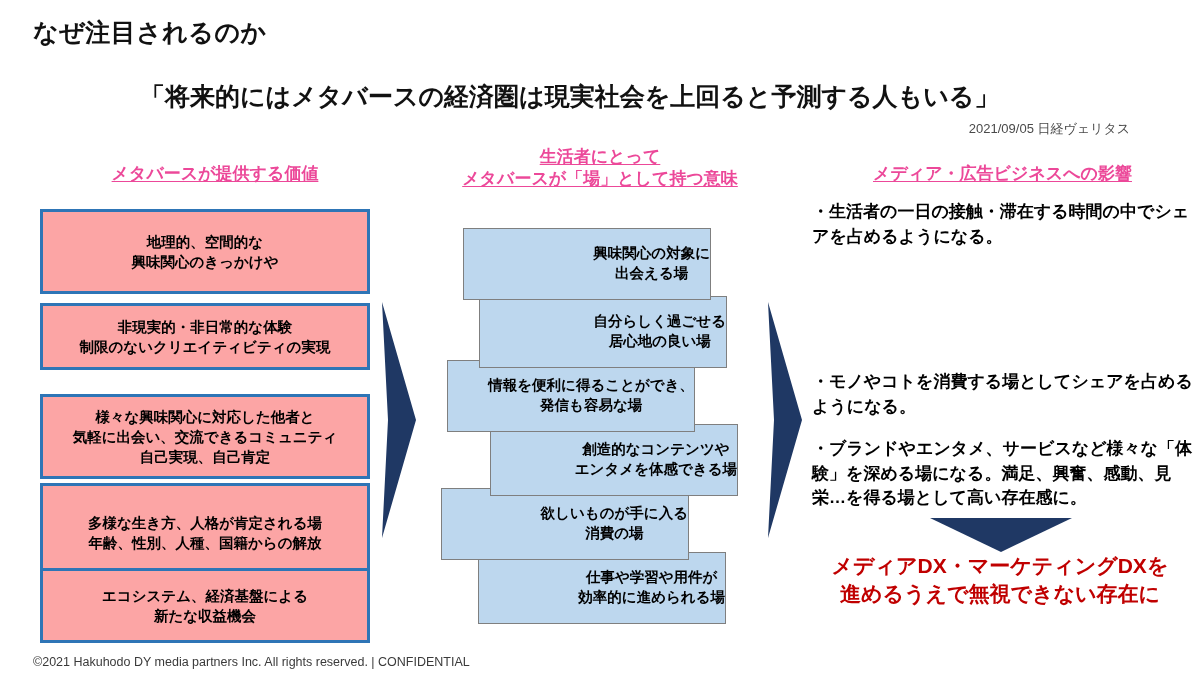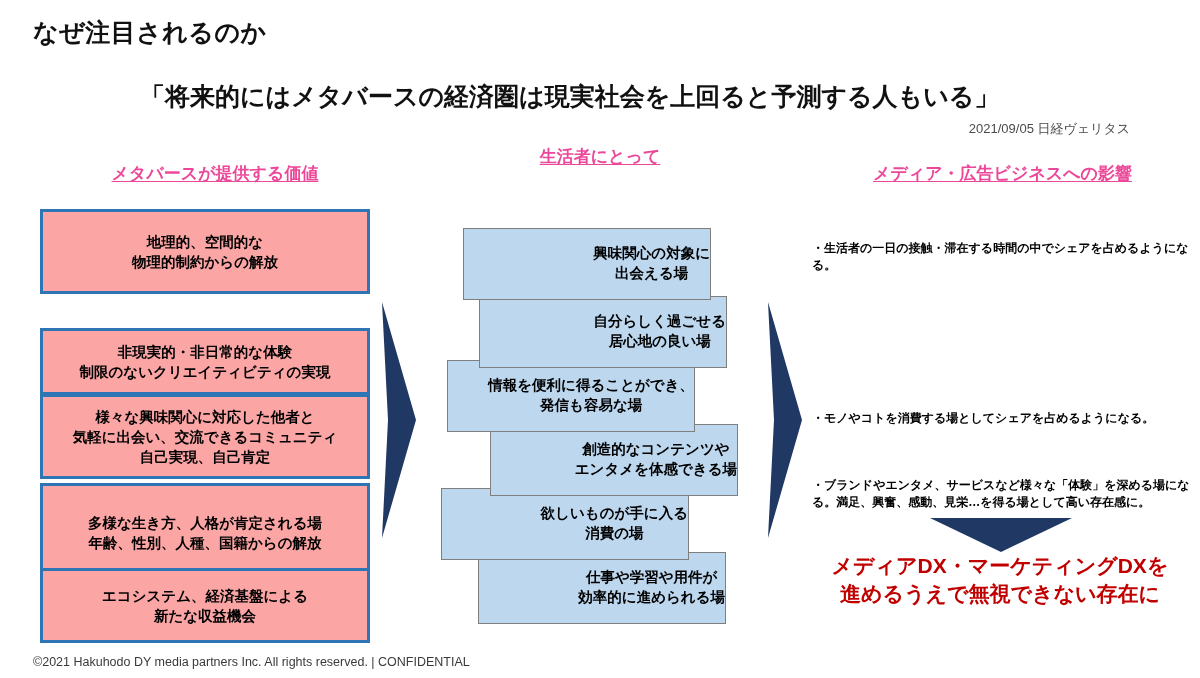--- a/index.html
+++ b/index.html
@@ -55,21 +55,21 @@
     position:absolute;width:248px;height:72px;
     background:#BDD7EE;border:1px solid #7f7f7f;
     display:flex;align-items:center;justify-content:flex-end;
     text-align:center;font-weight:bold;font-size:14.5px;line-height:1.36;
     color:#000;box-sizing:border-box;
   }
 
   
   .rpara{
     position:absolute;left:812px;width:382px;
-    font-size:12px;font-weight:bold;line-height:1.45;color:#000;margin-top:40px;
+    font-size:17px;font-weight:bold;line-height:1.45;color:#000;
   }
   .redline{
     position:absolute;left:800px;top:552px;width:400px;
     text-align:center;color:#C00000;font-weight:bold;
     font-size:21px;line-height:1.33;
   }
 
   
   .chev{position:absolute;}
   .downarrow{position:absolute;left:930px;top:518px;}
@@ -90,34 +90,35 @@
   <div class="headline">「将来的にはメタバースの経済圏は現実社会を上回ると予測する人もいる」</div>
 
   <div class="source">2021/09/05 日経ヴェリタス</div>
 
   <div class="col-head" id="head-left">
     <span>メタバースが提供する価値</span>
   </div>
 
   <div class="col-head" id="head-mid">
     <div><span>生活者にとって</span></div>
+    <div><span>メタバースが「場」として持つ意味</span></div>
   </div>
 
   <div class="col-head" id="head-right">
     <span>メディア・広告ビジネスへの影響</span>
   </div>
 
   <div class="lbox" style="top:209px;height:85px;">
     <div class="t">
       <div>地理的、空間的な</div>
-      <div>物理的制約からの解放</div>
-    </div>
-  </div>
-
-  <div class="lbox" style="top:303px;height:67px;margin-top:25px;">
+      <div>興味関心のきっかけや</div>
+    </div>
+  </div>
+
+  <div class="lbox" style="top:303px;height:67px;">
     <div class="t">
       <div>非現実的・非日常的な体験</div>
       <div>制限のないクリエイティビティの実現</div>
     </div>
   </div>
 
   <div class="lbox" style="top:394px;height:85px;">
     <div class="t">
       <div>様々な興味関心に対応した他者と</div>
       <div>気軽に出会い、交流できるコミュニティ</div>

